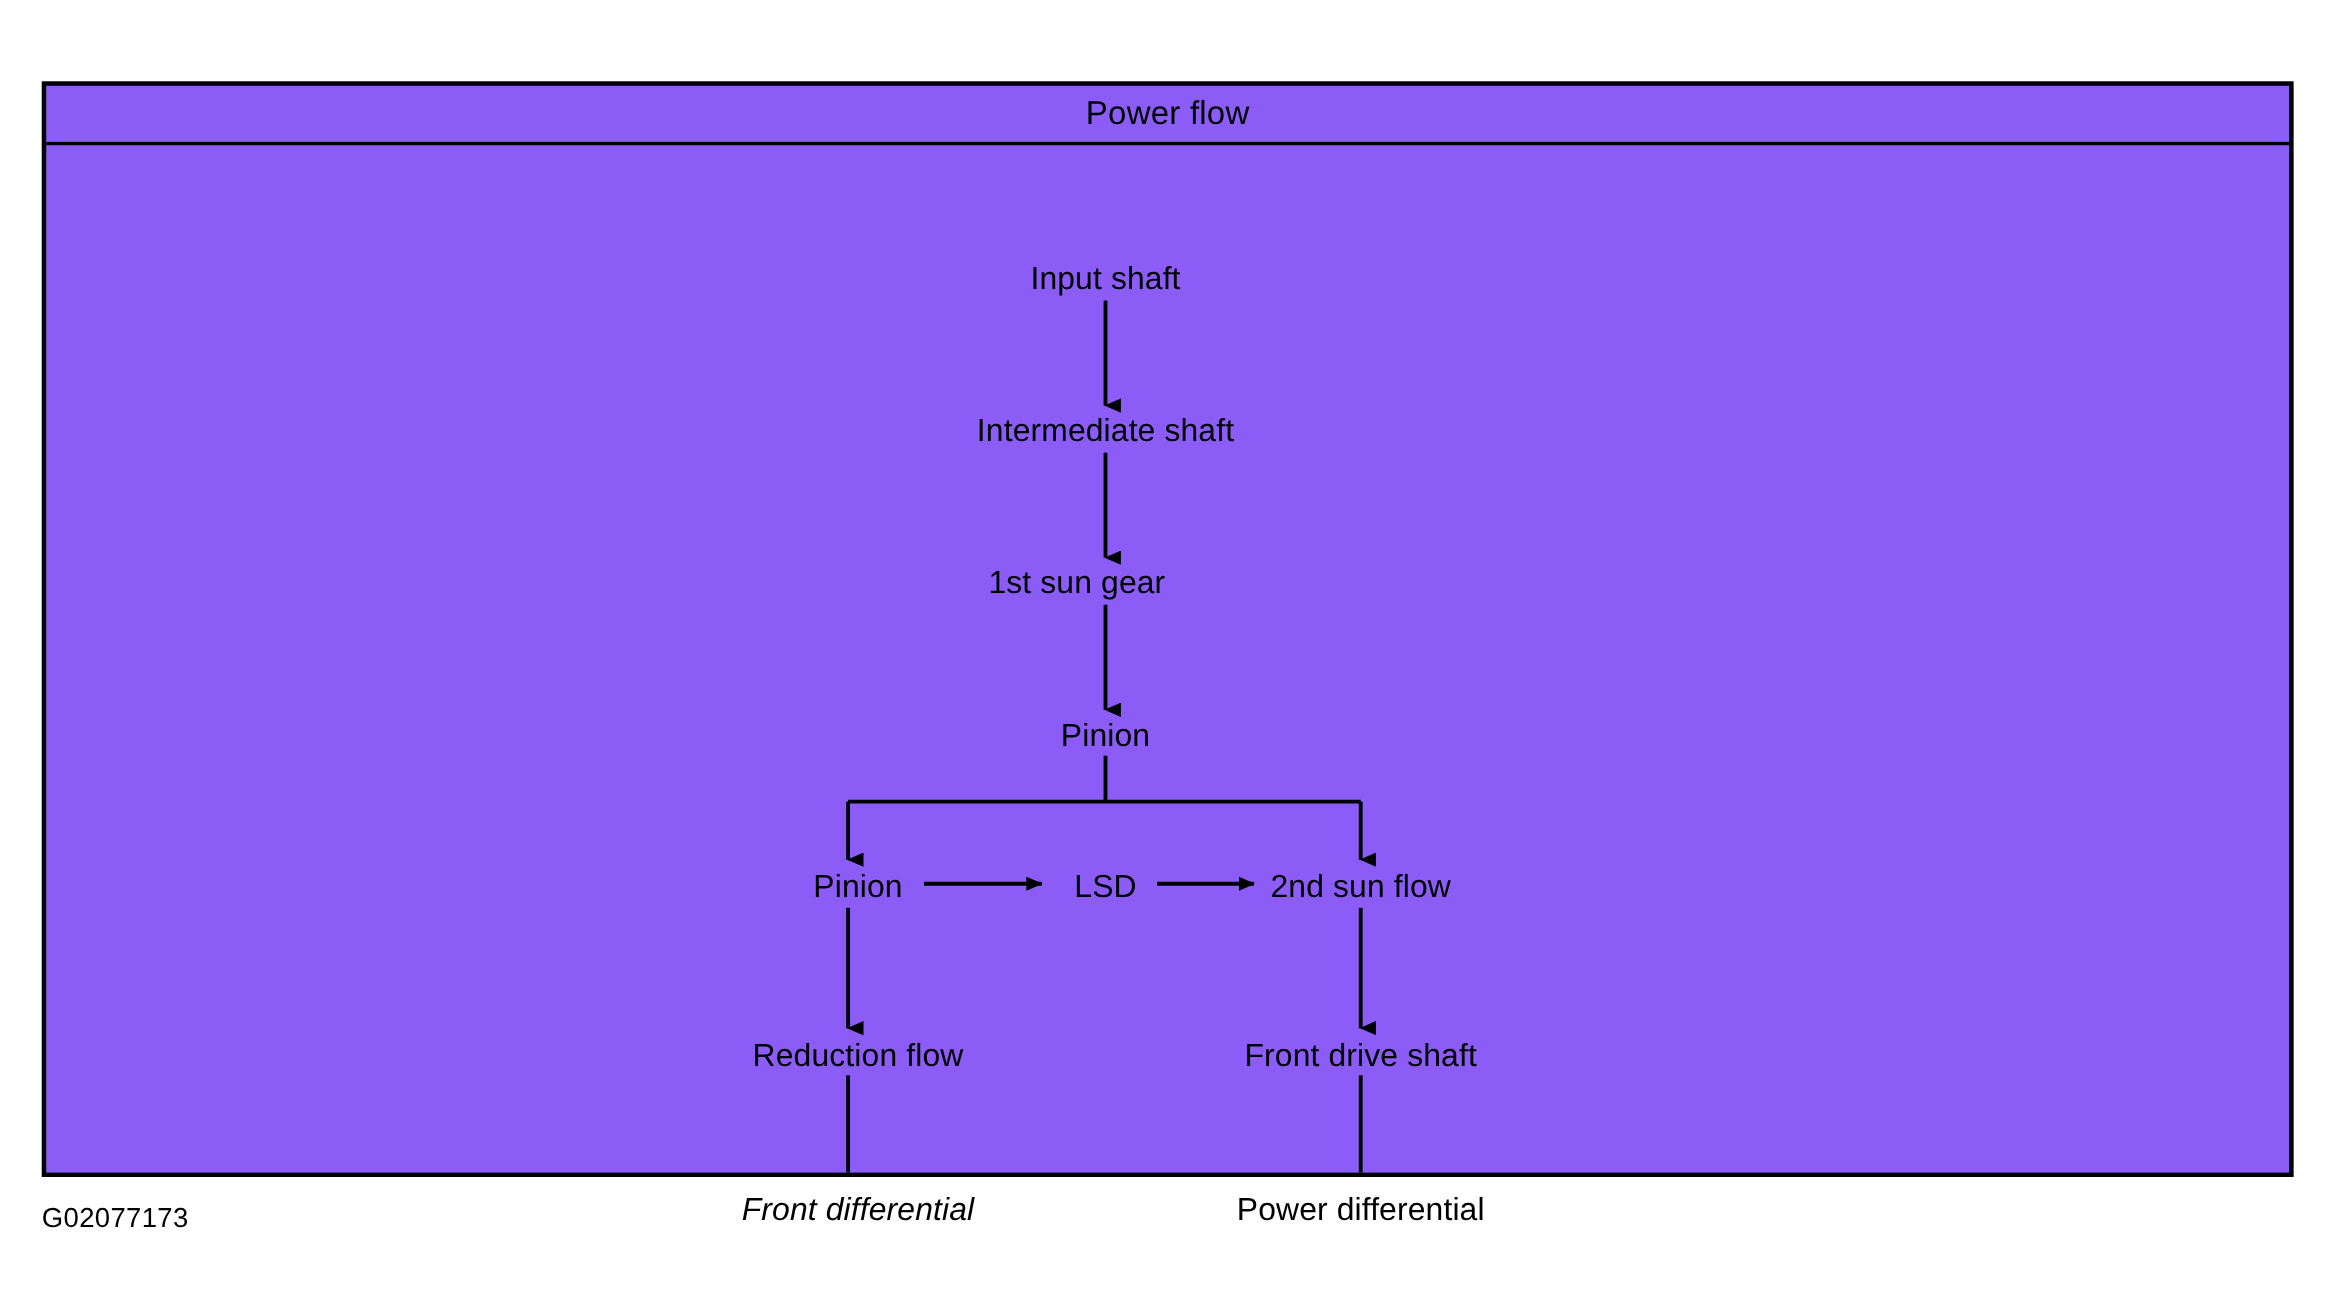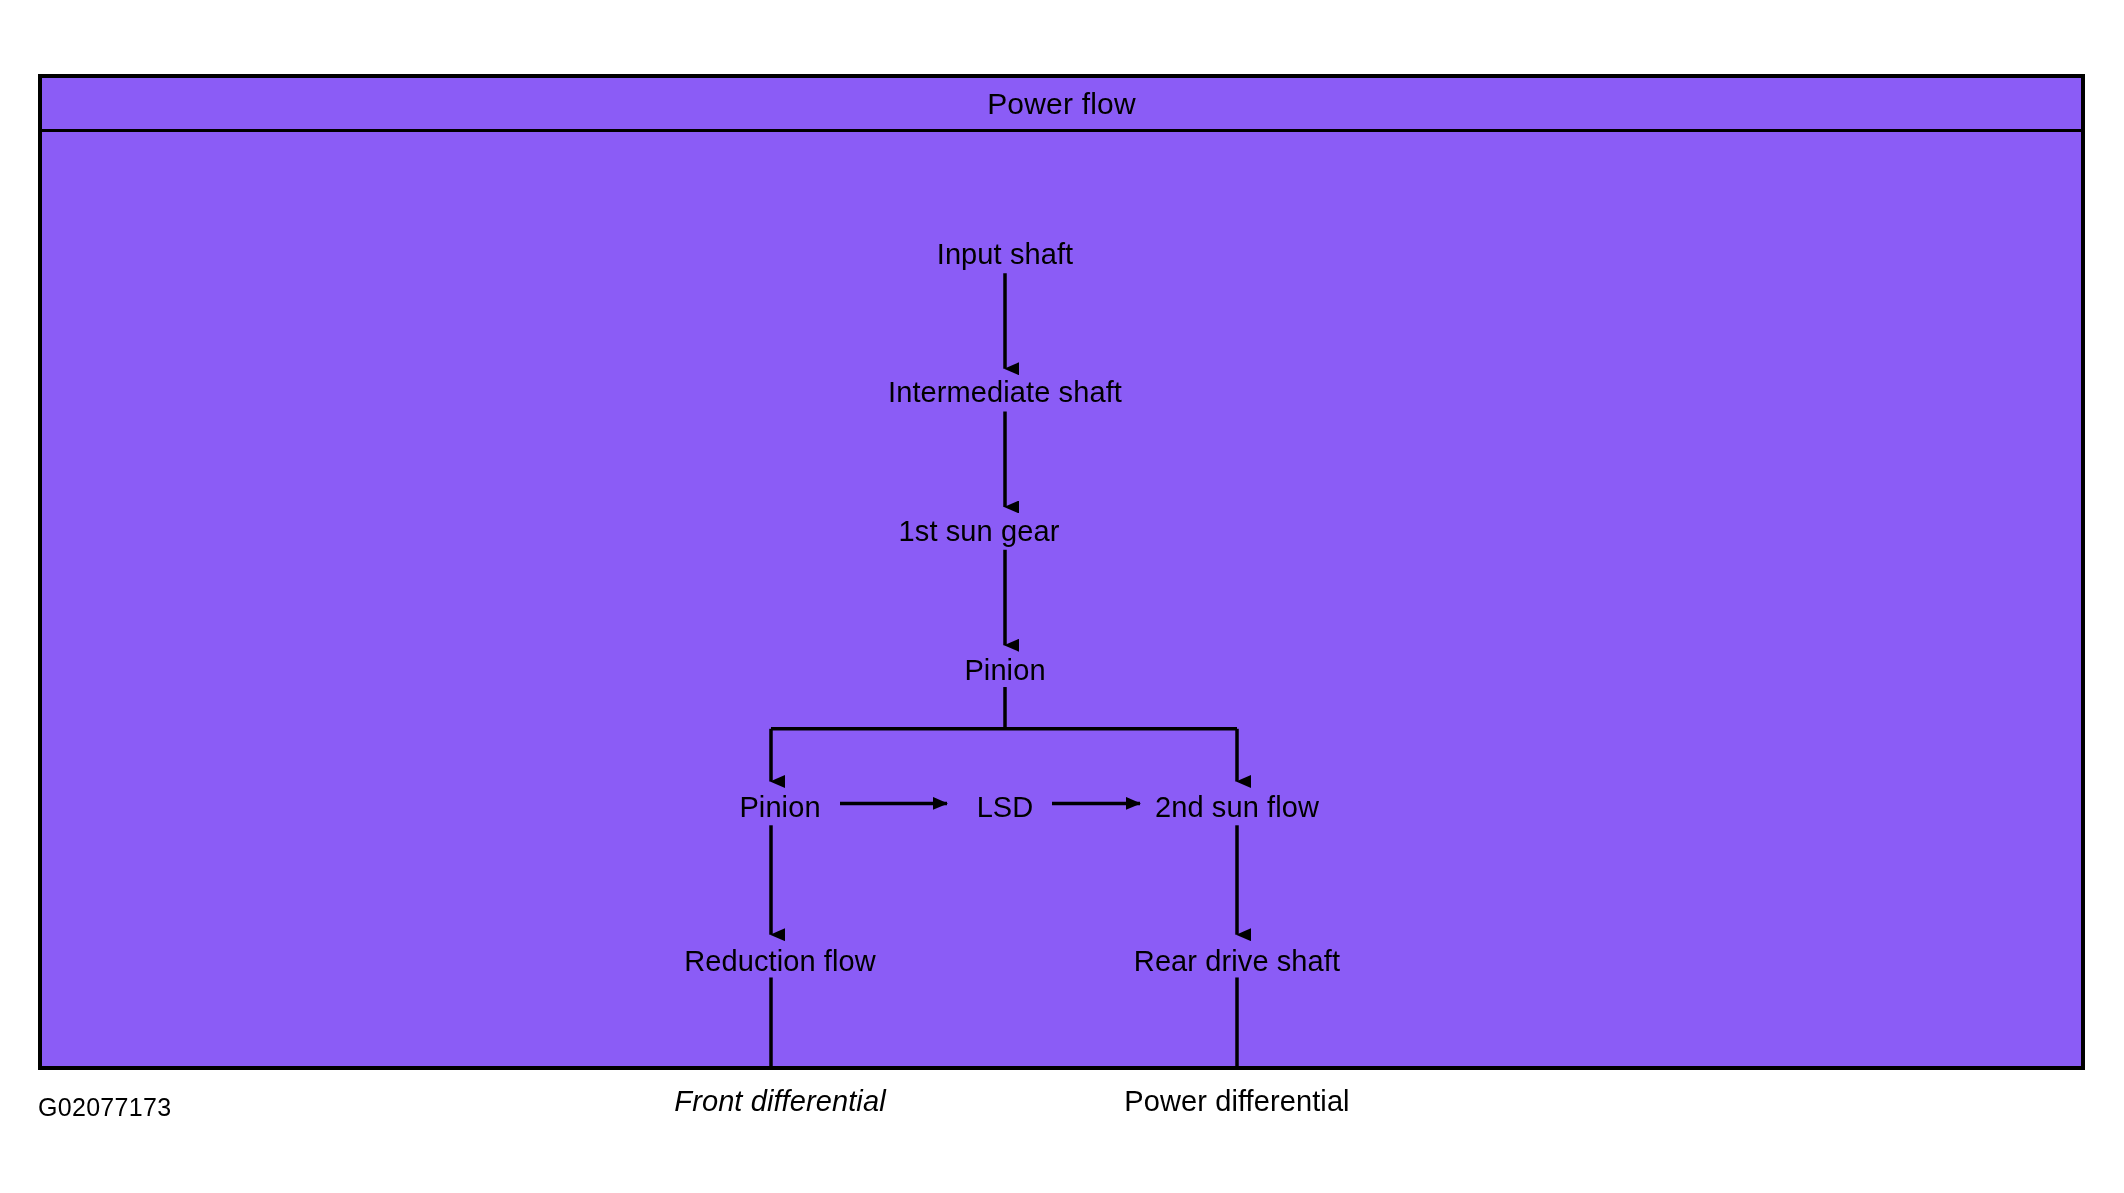--- a/index.html
+++ b/index.html
@@ -154,21 +154,21 @@
       <div class="node" style="left:963px; top:538px;">Pinion</div>
 
       <div class="node" style="left:738px; top:675px;">Pinion</div>
 
       <div class="node" style="left:963px; top:675px;">LSD</div>
 
       <div class="node" style="left:1195px; top:675px;">2nd sun flow</div>
 
       <div class="node" style="left:738px; top:829px;">Reduction flow</div>
 
-      <div class="node" style="left:1195px; top:829px;">Rear drive shaft</div>
+      <div class="node" style="left:1195px; top:829px;">Front drive shaft</div>
 
       <div class="node" style="left:738px; top:969px;font-style:italic;">Front differential</div>
 
       <div class="node" style="left:1195px; top:969px;">Power differential</div>
 
     </div>
   </div>
 
   <div class="figure-caption">G02077173</div>
 

